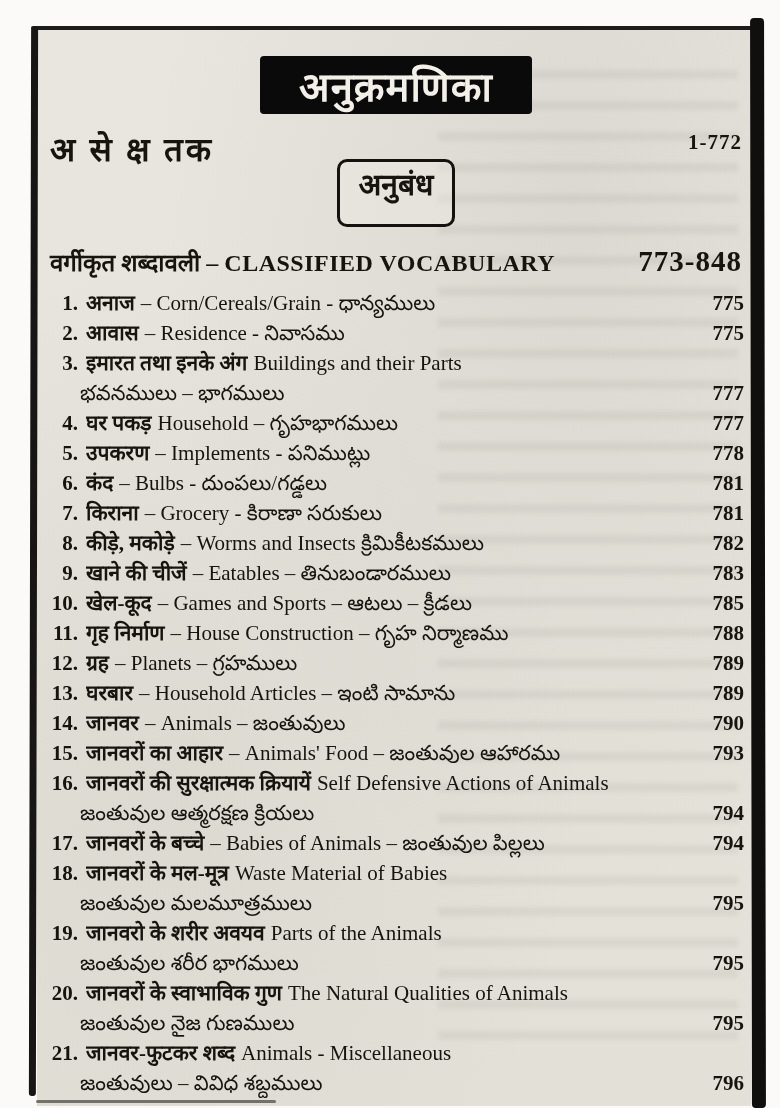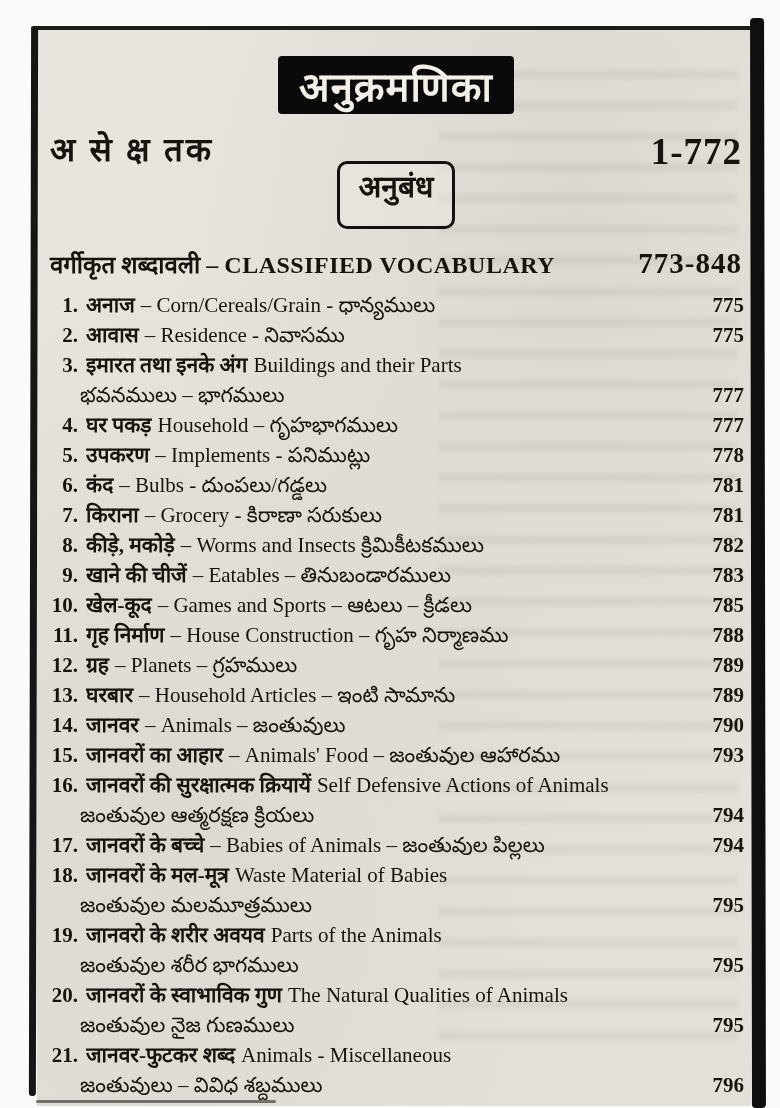--- a/index.html
+++ b/index.html
@@ -51,37 +51,37 @@
   }
   .edge-bottom {
     position: absolute; left: 36px; bottom: 5px; width: 240px; height: 3px;
     background: rgba(25,24,22,0.55); border-radius: 2px;
   }
   .content {
     position: absolute;
     left: 48px; right: 36px; top: 36px;
   }
   .title-box {
-    width: 236px; height: 58px;
+    width: 272px; height: 58px;
     margin: 20px auto 0;
     background: #0a0a0a;
     color: #f3f0e9;
     display: flex; align-items: center; justify-content: center;
     font-size: 40px; font-weight: bold;
     border-radius: 4px;
     letter-spacing: 1px;
   }
   .range-row {
     margin-top: 12px;
     display: flex; justify-content: space-between; align-items: flex-start;
     padding: 0 2px;
     gap: 35px;
   }
   .range-label { font-size: 33px; font-weight: bold; letter-spacing: 3px; }
-  .range-pages { font-size: 37px; font-weight: bold; margin-top: 4px; letter-spacing: 1px; }
+  .range-pages { font-size: 21px; font-weight: bold; margin-top: 4px; letter-spacing: 1px; }
   .appendix-box {
     width: fit-content;
     margin: -12px auto 0;
     border: 3px solid #14120f;
     border-radius: 10px;
     padding: 1px 18px 20px;
     font-size: 30px; font-weight: bold;
     background: rgba(240,238,231,0.35);
   }
   .section-row {

